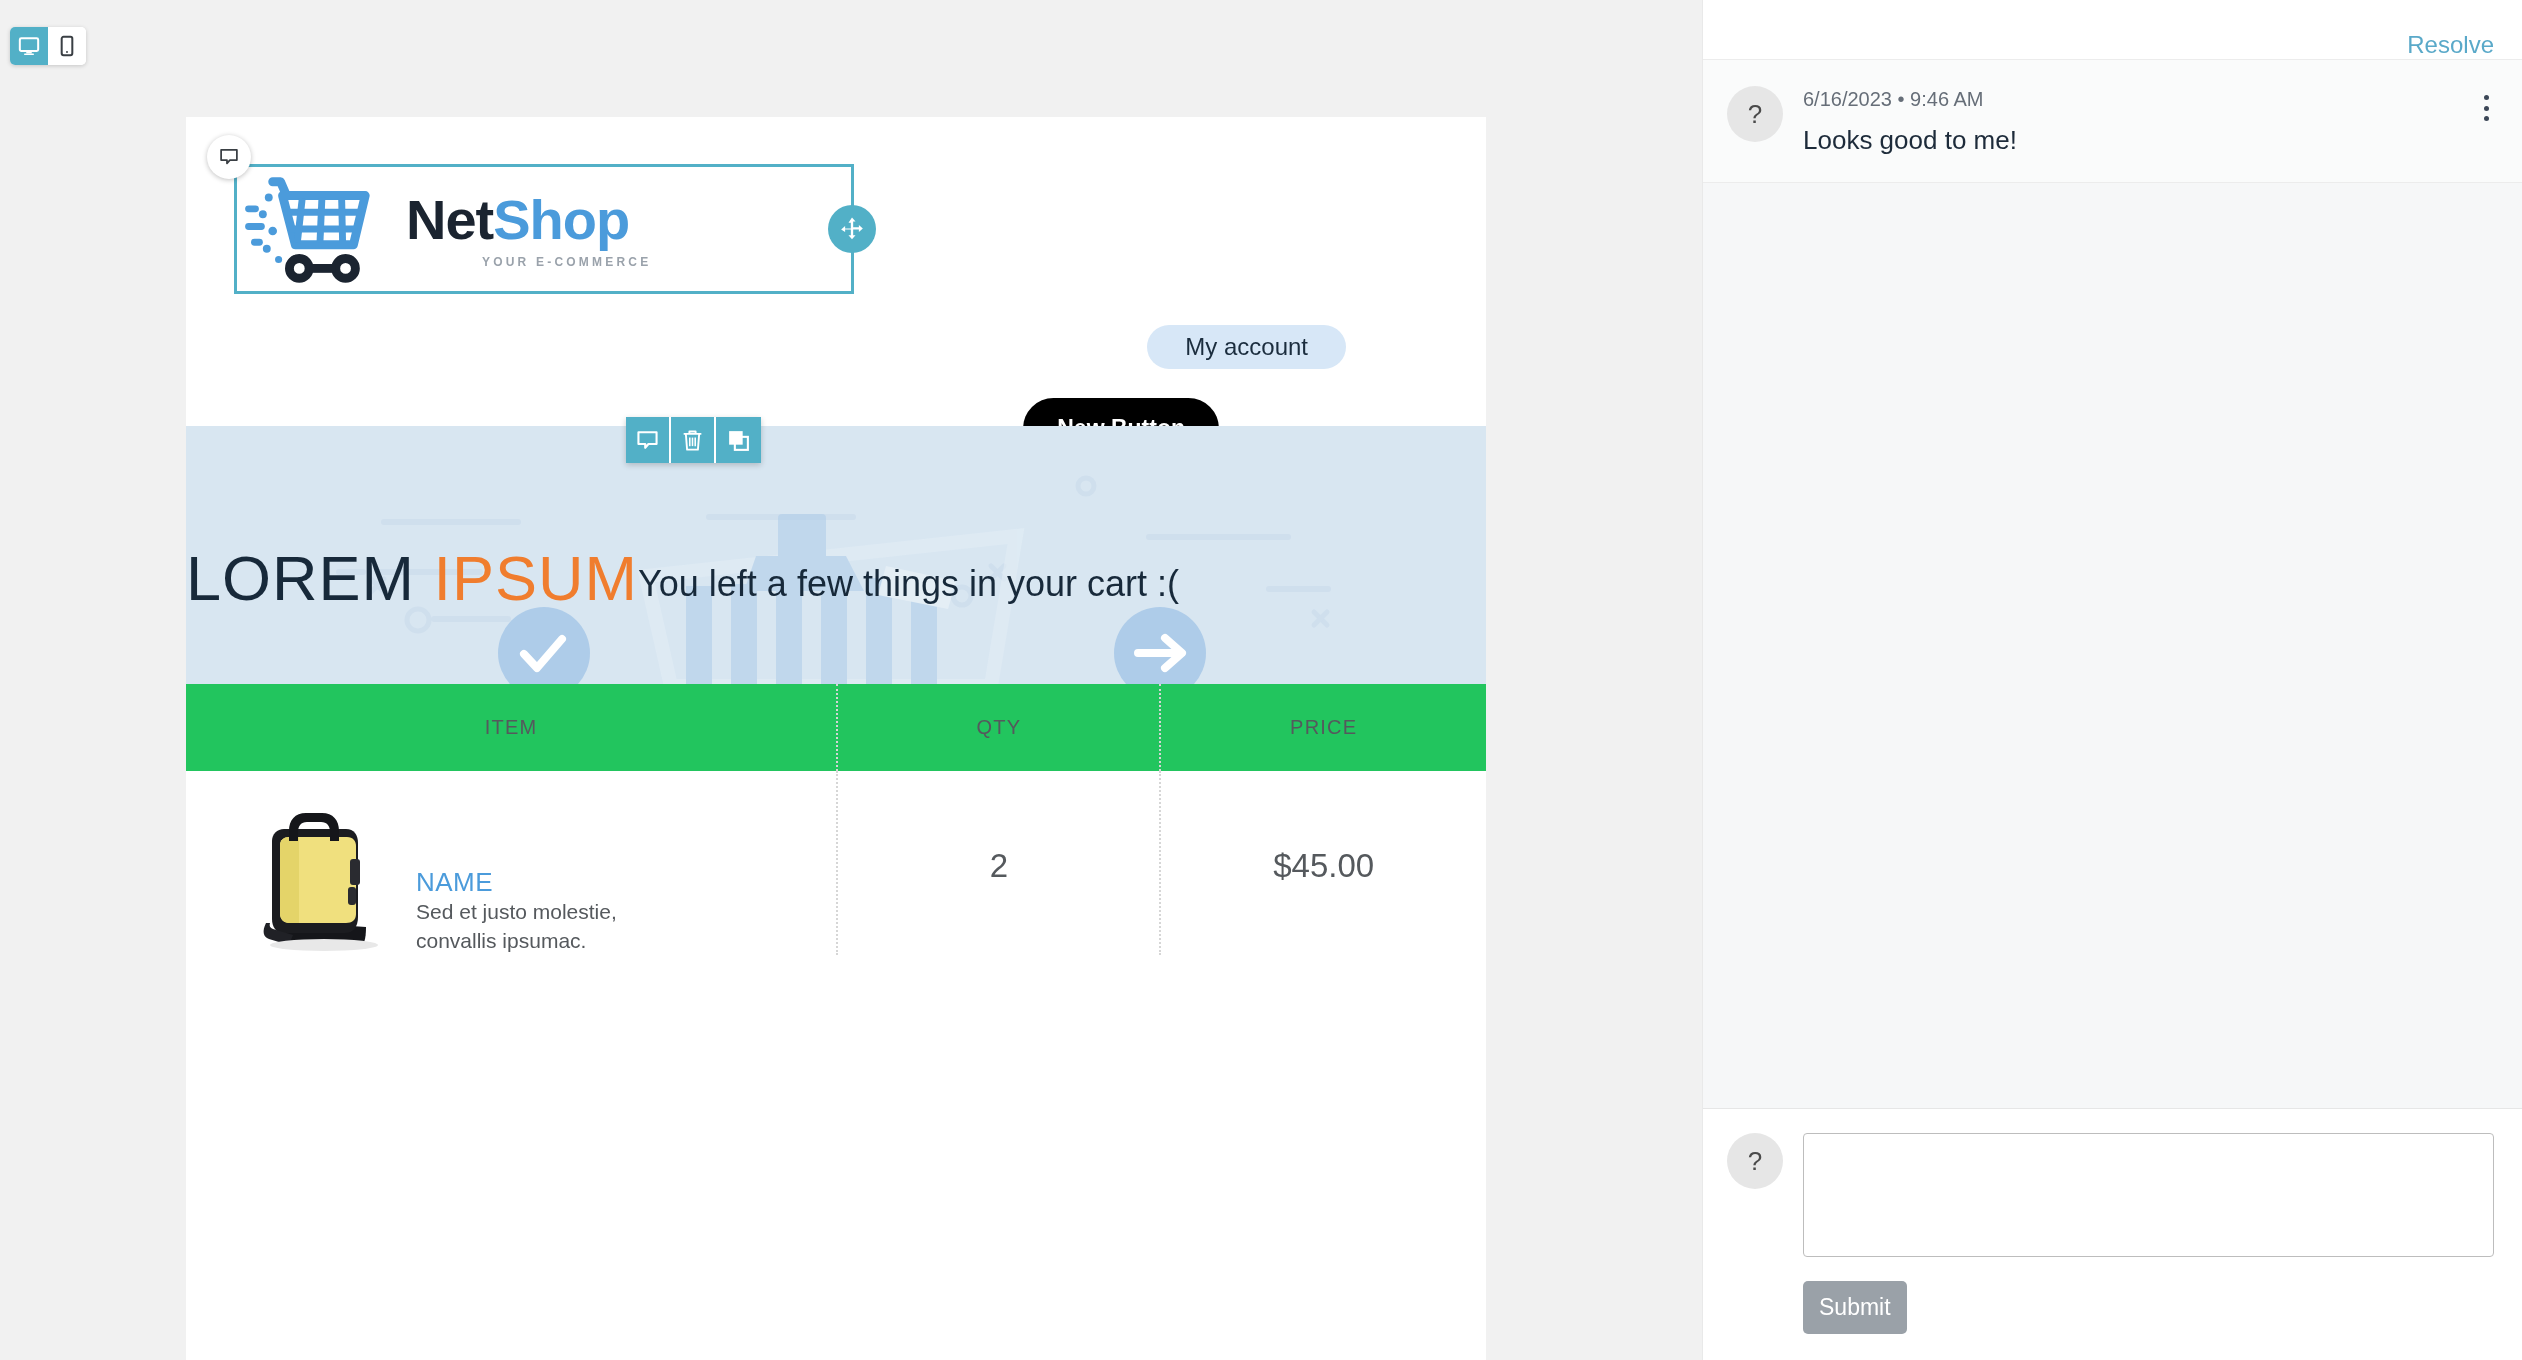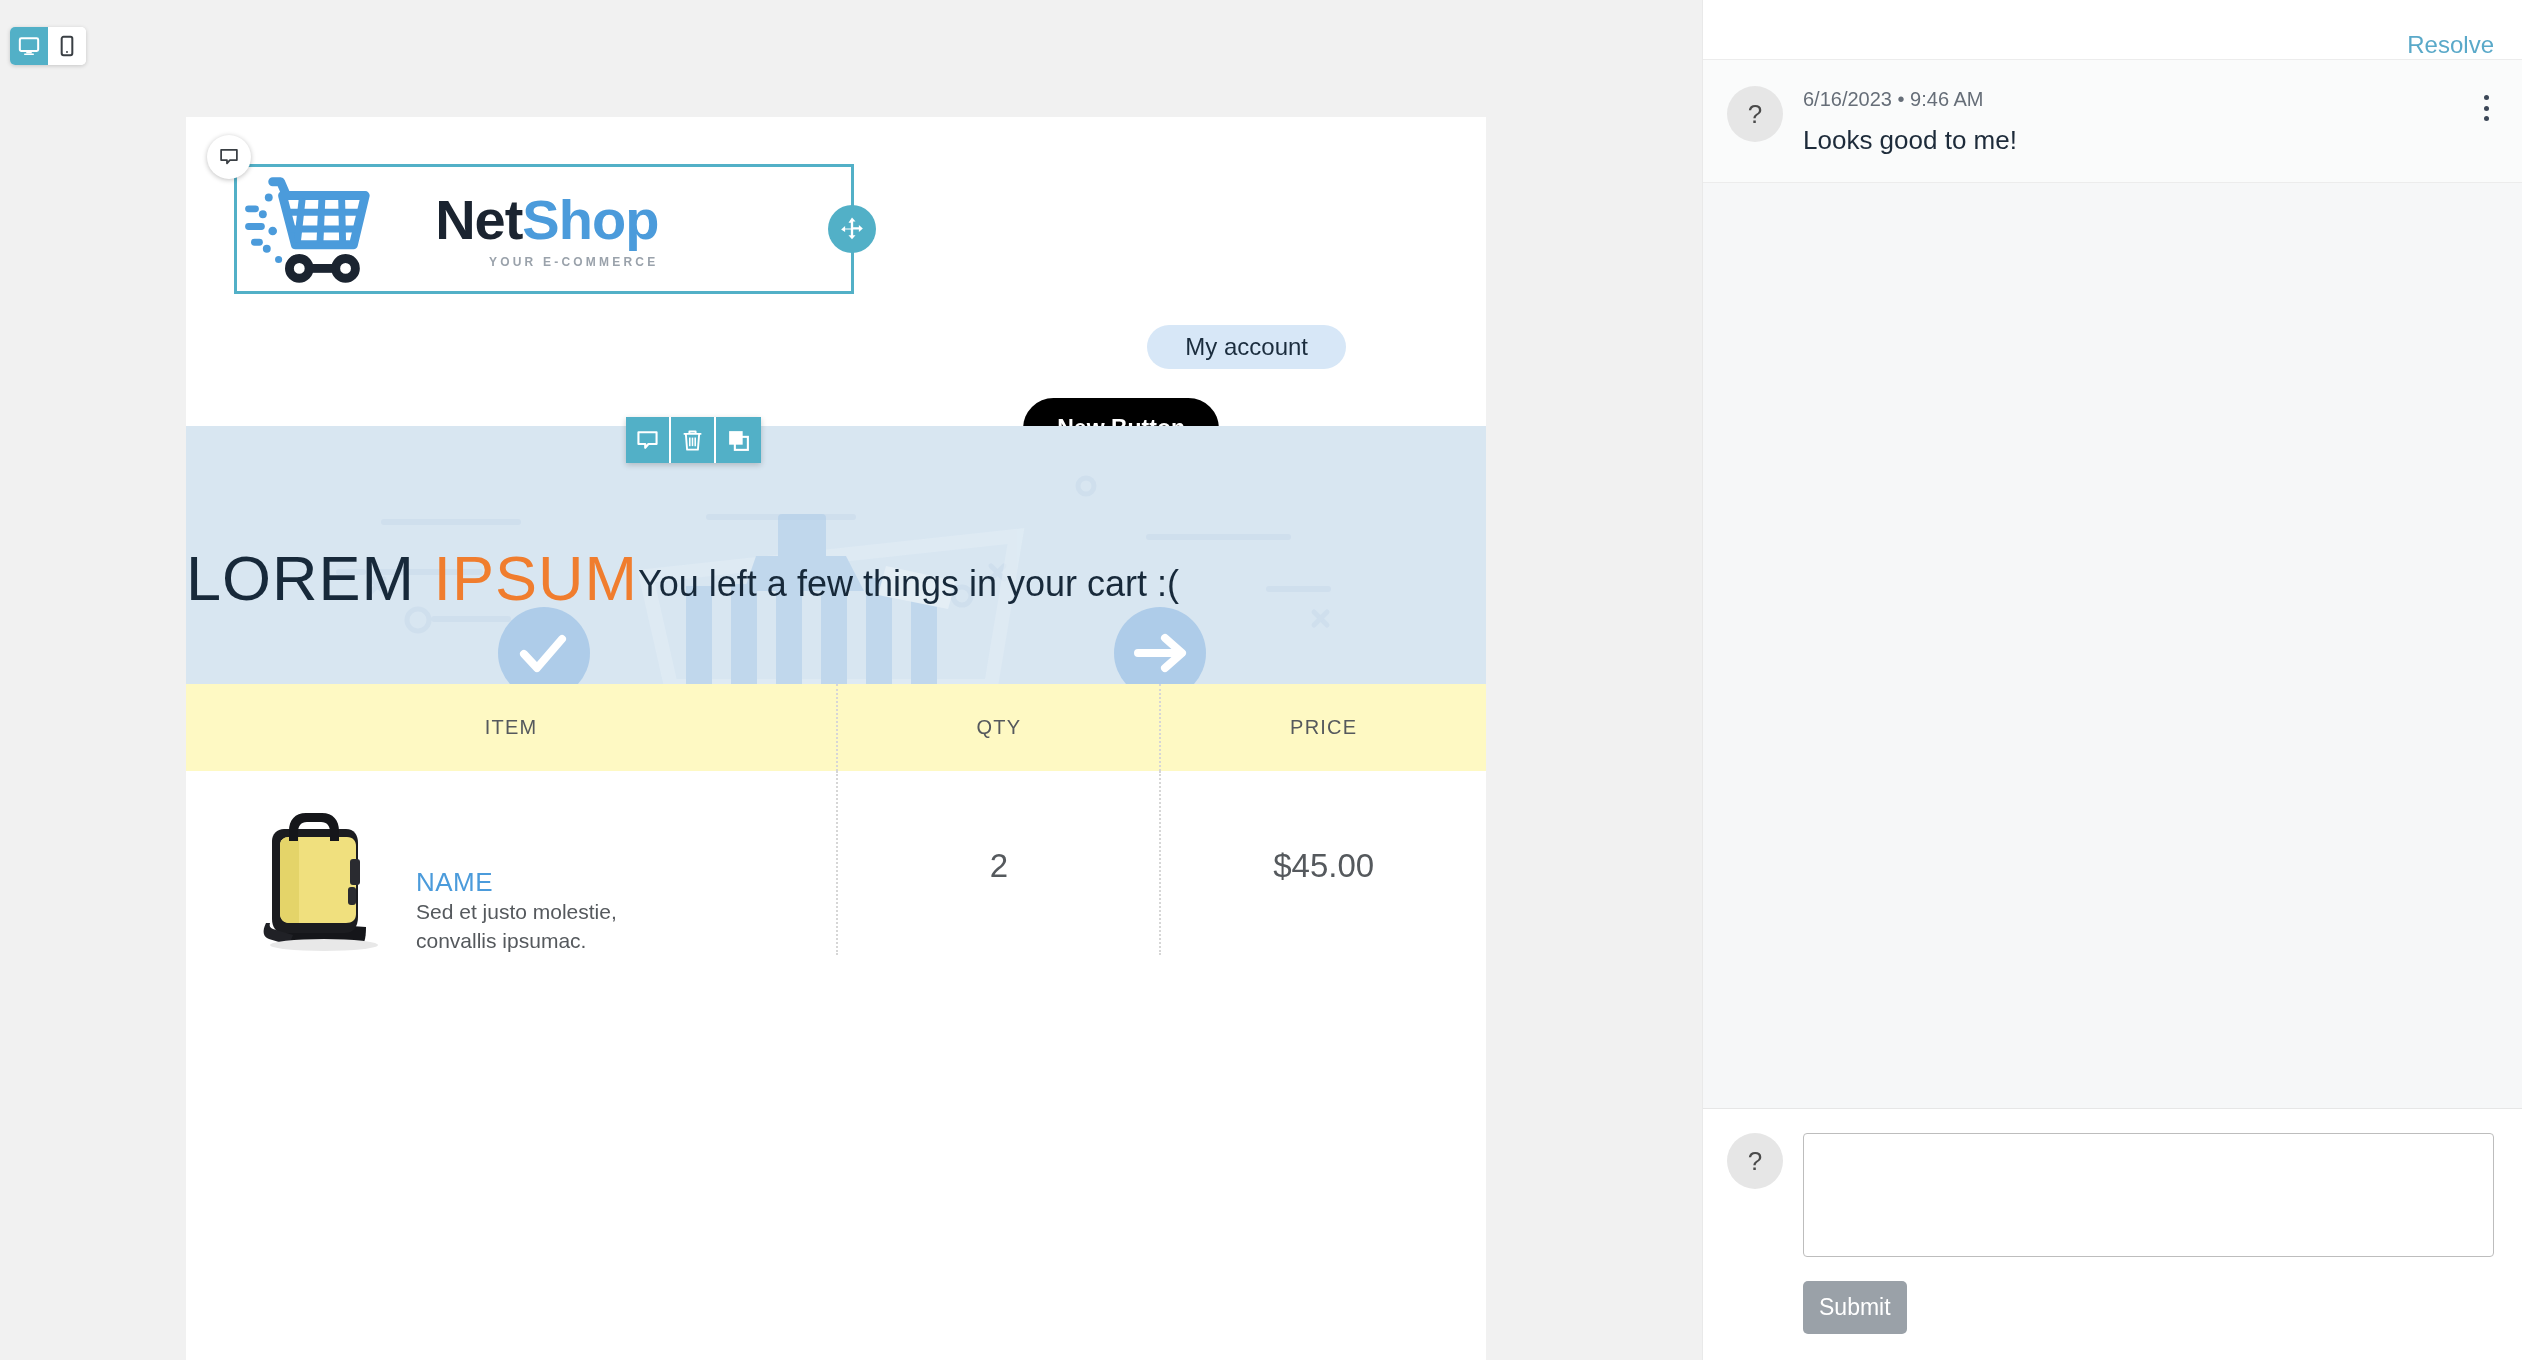--- a/index.html
+++ b/index.html
@@ -55,21 +55,21 @@
     width: 620px; height: 130px;
     border: 3px solid #52b0c7;
     background: #ffffff;
   }
   #logo-inner {
     position: absolute; left: 6px; top: -12px;
     width: 600px; height: 150px;
     display: flex; align-items: center;
   }
   #logo-cart { width: 148px; height: 128px; flex: 0 0 auto; }
-  #logo-word { margin-left: 22px; text-align: right; }
+  #logo-word { margin-left: 15px; }
   .logo-text {
     font-size: 56px; font-weight: 700; letter-spacing: -1px;
     line-height: 1; white-space: nowrap;
   }
   .logo-net { color: #1b2430; }
   .logo-shop { color: #4b9bdb; }
   .logo-tag {
     margin-top: 7px; margin-left: 76px;
     font-size: 12px; letter-spacing: 3.2px;
     color: #9aa2ab; font-weight: 700;
@@ -160,21 +160,21 @@
   
   #section-title {
     height: 114px;
     display: flex; align-items: center; justify-content: center;
     font-size: 32px; color: #17293a;
     background: #ffffff;
   }
 
   
   #cart-table { width: 100%; border-collapse: collapse; }
-  #cart-table thead tr { background: #fef9c3; }
+  #cart-table thead tr { background: #22c55e; }
   #cart-table th {
     font-size: 20px; font-weight: 400; letter-spacing: 1.2px;
     color: #55595d; padding: 32px 0;
   }
   #cart-table th.col-item,
   #cart-table td.col-item { width: 508px; }
   #cart-table th.col-qty,
   #cart-table td.col-qty   { width: 252px; border-left: 2px dotted #d6d6d6; border-right: 2px dotted #d6d6d6; }
   #cart-table th.col-price,
   #cart-table td.col-price { width: 254px; }

